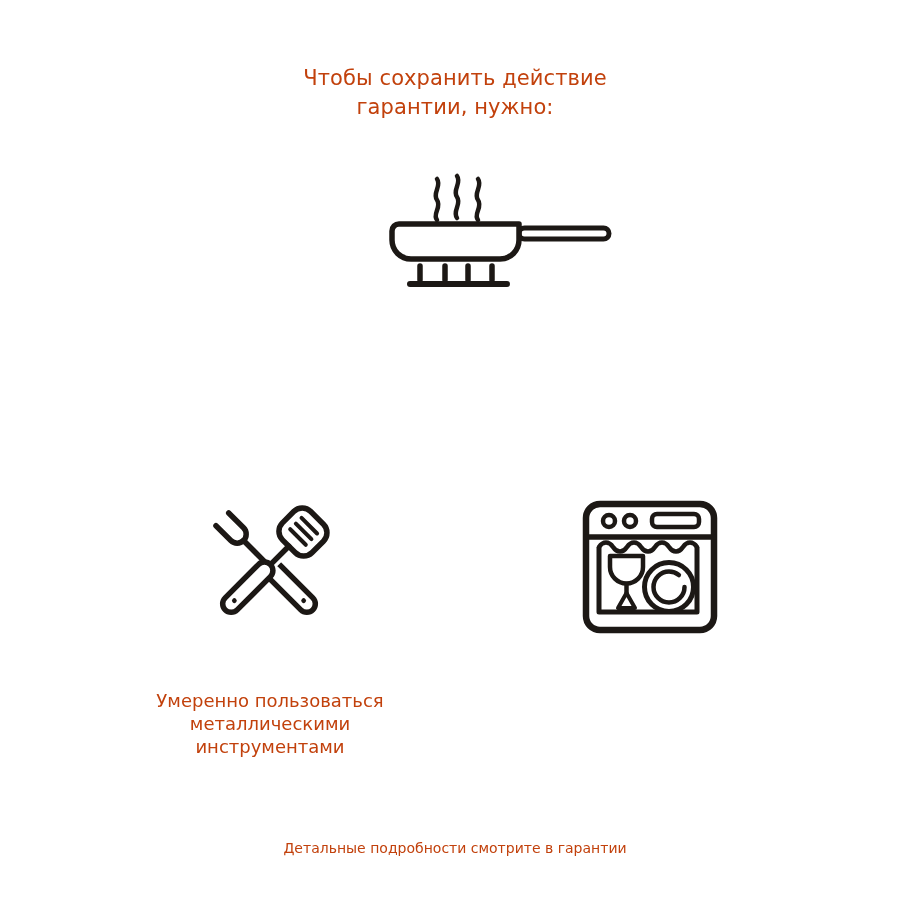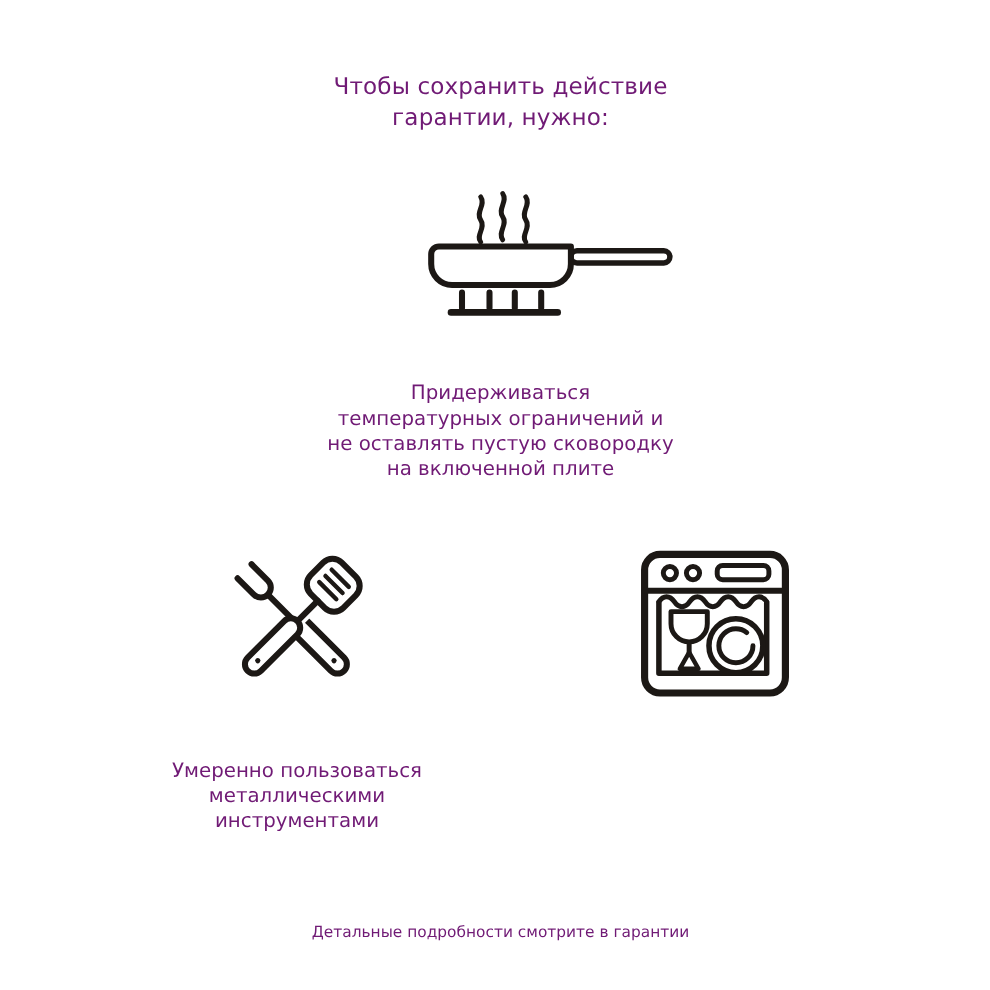--- a/index.html
+++ b/index.html
@@ -2,21 +2,21 @@
 <html><head>
 <meta charset="utf-8">
 <style>
   html, body { margin: 0; padding: 0; background: #ffffff; }
   .page {
     position: relative;
     width: 732px;
     height: 900px;
     background: #ffffff;
     font-family: "DejaVu Sans", "Liberation Sans", sans-serif;
-    color: #701a75;
+    color: #c2410c;
     overflow: hidden;
   }
   .abs { position: absolute; }
   .center-col {
     left: 10px;
     width: 890px;
     text-align: center;
     white-space: pre-line;
   }
   .title {
@@ -68,24 +68,20 @@
       <path class="ln" stroke-width="4.5" d="M52,7 c5,7 -5,14 0,21 c5,7 -5,14 0,20"></path>
       <path class="ln" stroke-width="4.5" d="M72,4 c5,7 -5,14 0,21 c5,7 -5,14 0,21"></path>
       <path class="ln" stroke-width="4.5" d="M93,7 c5,7 -5,14 0,21 c5,7 -5,14 0,20"></path>
       <rect class="ln" stroke-width="5" x="134" y="56" width="90" height="11" rx="5.5"></rect>
       <path class="ln wht" stroke-width="5.5" d="M134,52 H14 a7,7 0 0 0 -7,7 v9 a19,19 0 0 0 19,19 h89 a19,19 0 0 0 19,-19 z"></path>
       <path class="ln" stroke-width="5.5" d="M35,94 v14 M60,94 v14 M83,94 v14 M107,94 v14"></path>
       <path class="ln" stroke-width="6" d="M25,112 H122"></path>
     </svg>
   </div>
 
-  <div class="abs center-col caption caption-main">Придерживаться
-температурных ограничений и
-не оставлять пустую сковородку
-на включенной плите</div>
 
   <div class="abs icon-utensils">
     <svg width="138" height="140" viewBox="0 0 138 140" xmlns="http://www.w3.org/2000/svg">
       <g transform="rotate(-45 69 70)">
         <path class="ln" stroke-width="5.5" d="M60,4 v21 a9,9 0 0 0 18,0 V4"></path>
         <path class="ln" stroke-width="5.5" d="M69,34 V68"></path>
         <rect class="ln wht" stroke-width="5.5" x="60.5" y="68" width="17" height="64" rx="8.5"></rect>
         <circle class="fill-dot" cx="69" cy="119" r="2.4"></circle>
       </g>
       <g transform="rotate(45 69 70)">

